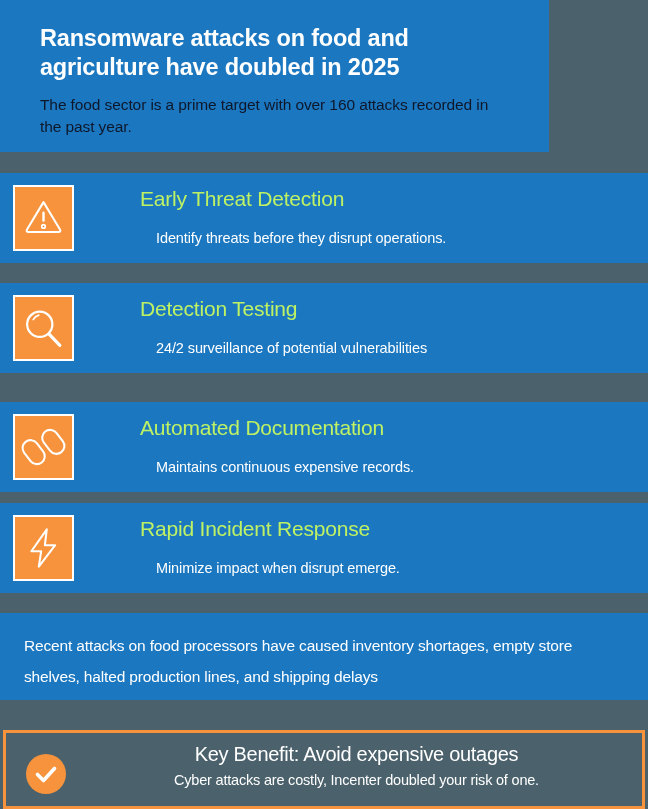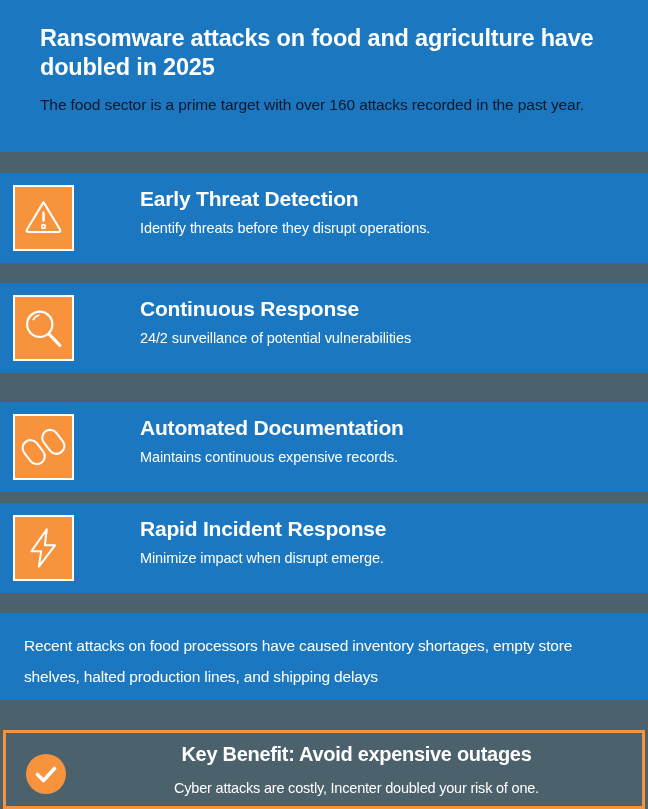--- a/index.html
+++ b/index.html
@@ -20,21 +20,21 @@
     width: 648px;
     height: 809px;
     background: #4b626c;
   }
 
   
   .header {
     position: absolute;
     left: 0;
     top: 0;
-    width: 648px;
+    width: 549px;
     height: 152px;
     background: #1b77c0;
     box-sizing: border-box;
     padding: 24px 40px 0 40px;
   }
   .header-title {
     color: #ffffff;
     font-size: 23.5px;
     font-weight: bold;
     line-height: 29px;
@@ -81,34 +81,34 @@
     height: 100%;
   }
 
   .feature-text {
     position: absolute;
     left: 140px;
     top: 13px;
     right: 10px;
   }
   .feature-title {
-    color: #ffffff;
+    color: #bef264;
     font-size: 21px;
-    font-weight: bold;
+    font-weight: normal;
     line-height: 26px;
     letter-spacing: -0.2px;
     margin: 0 0 6px 0;
   }
   .feature-desc {
     color: #ffffff;
     font-size: 14.5px;
     font-weight: normal;
     line-height: 20px;
     letter-spacing: -0.1px;
-    margin: 0;
+    margin: 16px;
   }
 
   
   .impact-block {
     position: absolute;
     left: 0;
     top: 613px;
     width: 648px;
     height: 87px;
     background: #1b77c0;
@@ -152,24 +152,24 @@
   .benefit-text {
     position: absolute;
     left: 75px;
     right: 10px;
     top: 8px;
     text-align: center;
   }
   .benefit-title {
     color: #ffffff;
     font-size: 20px;
-    font-weight: bold;
+    font-weight: normal;
     line-height: 26px;
     letter-spacing: -0.3px;
-    margin: 0 0 11px 0;
+    margin: 0 0 3px 0;
   }
   .benefit-sub {
     color: #ffffff;
     font-size: 14.5px;
     font-weight: normal;
     line-height: 20px;
     letter-spacing: -0.2px;
     margin: 0;
   }
 </style>
@@ -199,21 +199,21 @@
 
   <div class="feature-row" id="feature-row-1">
     <div class="feature-icon">
       <svg viewBox="0 0 61 66" xmlns="http://www.w3.org/2000/svg">
         <circle cx="26.5" cy="29" r="13.5" fill="none" stroke="#ffffff" stroke-width="2.4"></circle>
         <path d="M36.5 39.5 L48 51.5" fill="none" stroke="#ffffff" stroke-width="3.4" stroke-linecap="round"></path>
         <path d="M19.5 24 Q21.5 20.5 25.5 19.2" fill="none" stroke="#ffffff" stroke-width="1.8" stroke-linecap="round"></path>
       </svg>
     </div>
     <div class="feature-text">
-      <div class="feature-title">Continuous Response</div>
+      <div class="feature-title">Detection Testing</div>
       <div class="feature-desc">24/2 surveillance of potential vulnerabilities</div>
     </div>
   </div>
 
   <div class="feature-row" id="feature-row-2">
     <div class="feature-icon">
       <svg viewBox="0 0 61 66" xmlns="http://www.w3.org/2000/svg">
         <g stroke="#ffffff" stroke-width="2.2" fill="none">
           <rect x="11.5" y="24.5" width="17" height="28" rx="8.5" transform="rotate(-38 20 38.5)"></rect>
           <rect x="32.5" y="13.5" width="17" height="28" rx="8.5" transform="rotate(-38 41 27.5)"></rect>

